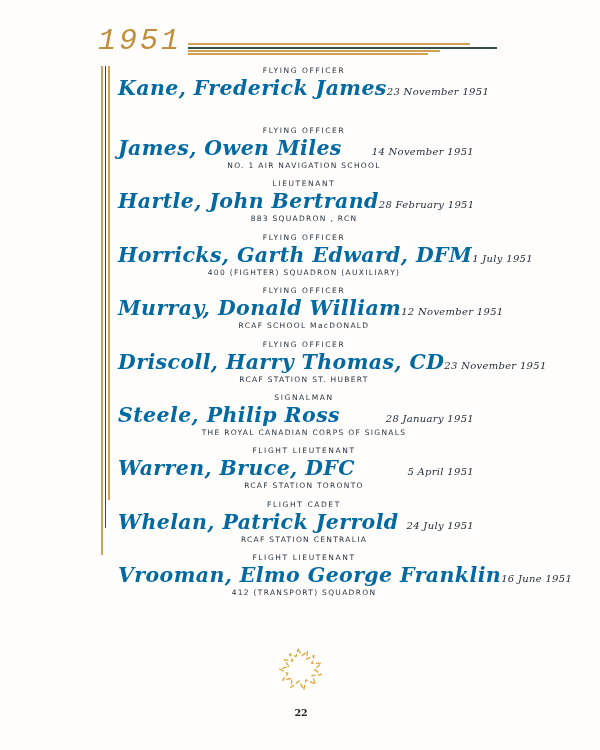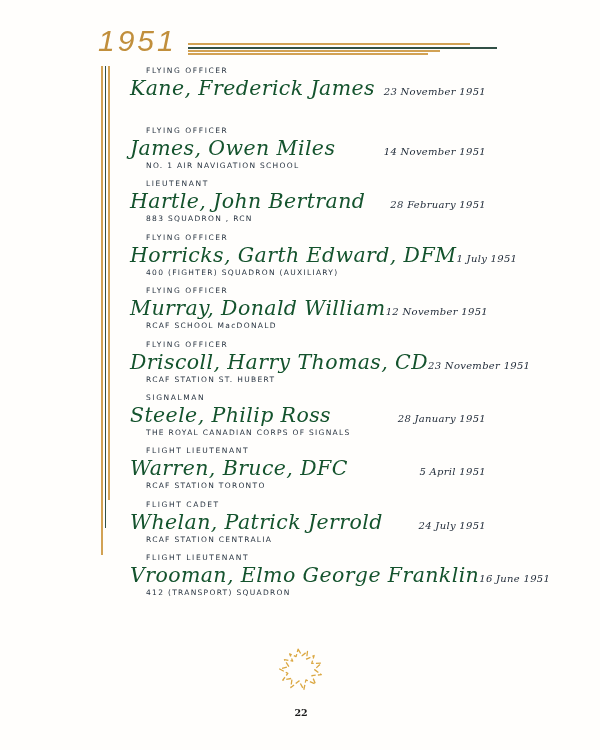--- a/index.html
+++ b/index.html
@@ -9,21 +9,21 @@
     position:relative;
     overflow:hidden;
     font-family:"DejaVu Serif", serif;
     color:#1e2836;
   }
   .page{position:absolute;inset:0;}
 
   
   .year{
     position:absolute;left:98px;top:24px;
-    font-family:Liberation Sans, sans-serif;
+    font-family:Liberation Mono, monospace;
     font-style:italic;
     font-size:30px;
     letter-spacing:3px;
     color:#c18f3c;
   }
 
   
   .hrule{position:absolute;height:2px;}
   .hrule.gold{background:#d2a254;}
   .hrule.green{background:#315046;}
@@ -32,44 +32,45 @@
   .hr3{left:188px;top:50px;width:252px;height:1.6px;}
   .hr4{left:188px;top:53px;width:240px;height:1.6px;}
 
   
   .vrule{position:absolute;top:66px;width:1.6px;}
   .v1{left:101px;height:489px;background:#d2a254;}
   .v2{left:104.5px;height:462px;background:#315046;width:1.9px;}
   .v3{left:108px;height:434px;background:#d2a254;}
 
   
-  #entries{position:absolute;left:100px;top:66px;width:386px;}
+  #entries{position:absolute;left:88px;top:66px;width:386px;text-align:center;}
   .entry{height:53.4px;}
   .entry:first-child{height:60px;}
   .rank{
     margin-left:46px;
     font-family:"DejaVu Sans", sans-serif;
     font-size:7.5px;
     letter-spacing:1.6px;
     color:#273340;
     line-height:10px;
   }
   .name-row{
     display:flex;justify-content:space-between;align-items:baseline;
     margin-top:0px;
   }
   .name{
     margin-left:30px;
     font-family:"DejaVu Serif", serif;
     font-style:italic;
     font-size:20.5px;
     letter-spacing:0.4px;
-    color:#14532d;
+    color:#0369a1;
     line-height:24px;
     white-space:nowrap;
+    font-weight:bold;
   }
   .date{
     font-family:"DejaVu Serif", serif;
     font-style:italic;
     font-size:10px;
     letter-spacing:0.3px;
     color:#1c2735;
     white-space:nowrap;
   }
   .unit{

